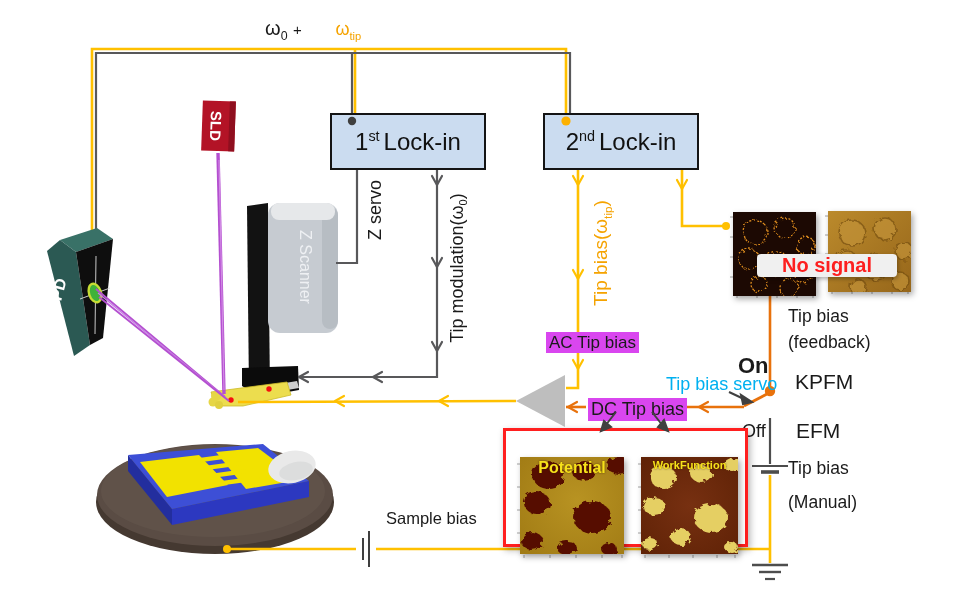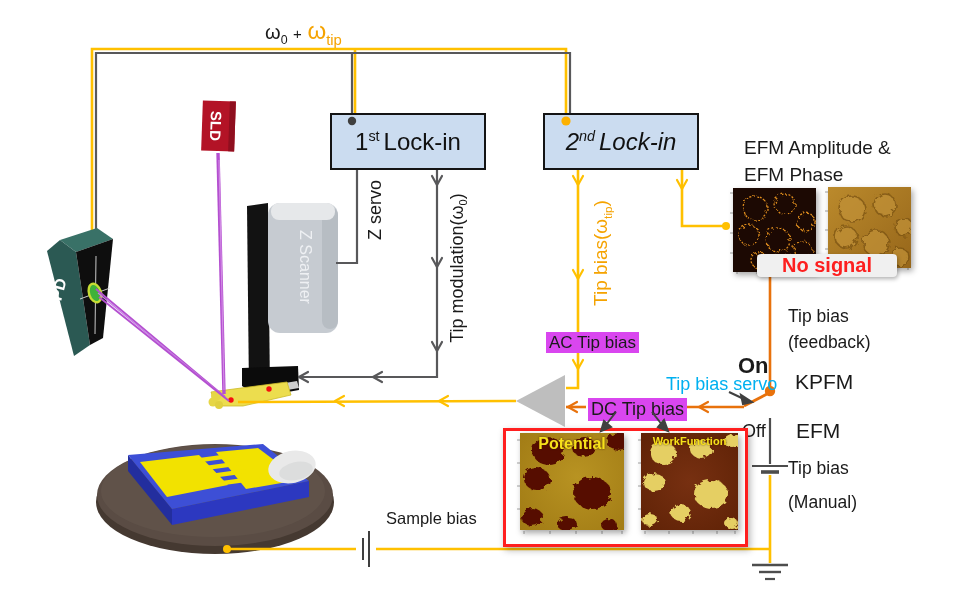--- a/index.html
+++ b/index.html
@@ -16,21 +16,21 @@
   .cho{stroke:var(--orange);}
   .lockin{position:absolute;width:152px;height:53px;background:var(--lockinFill);
           border:2.5px solid #141414;display:flex;align-items:center;justify-content:center;
           font-size:24px;color:#111;}
   .lockin sup{font-size:.6em;margin-right:4px;}
   .lbl{position:absolute;white-space:nowrap;line-height:1.25;}
   .rlabel{position:absolute;white-space:nowrap;transform:translate(-50%,-50%) rotate(-90deg);
           font-size:18px;}
   .rlabel sub, .lbl sub{font-size:.62em;}
   .wbg{background:#d946ef;padding:0 3px;}
-  .panel{position:absolute;}
+  .panel{position:absolute;margin-top:24px;}
   .panel-img{position:absolute;box-shadow:2px 3px 6px rgba(0,0,0,.35);}
   .maplabel{position:absolute;width:100%;text-align:center;font-weight:bold;
             color:#f7e11a;text-shadow:0 0 2px rgba(60,30,0,.8);}
   #no-signal{position:absolute;left:757px;top:254px;width:140px;height:23px;
              background:var(--noSignalBg);border-radius:4px;box-shadow:1px 2px 4px rgba(0,0,0,.3);
              display:flex;align-items:flex-start;justify-content:center;
              color:#fd1f1f;font-size:20px;font-weight:600;z-index:6;}
   #red-box{position:absolute;left:503px;top:428px;width:239px;height:113px;background:#fff;
            border:3px solid var(--redAccent);box-shadow:2px 3px 7px rgba(0,0,0,.3);z-index:2;}
   .z3{z-index:3;}
@@ -191,44 +191,40 @@
       <g>
         <line x1="363" y1="538" x2="363" y2="560" stroke="#3f3f3f" stroke-width="2"></line>
         <line x1="369" y1="531" x2="369" y2="567" stroke="#3f3f3f" stroke-width="2"></line>
       </g>
     </g>
   </svg>
 
   <div class="lbl" style="left:265px;top:16px;font-size:20px;">
     <span>ω</span><sub>0</sub>
     <span style="font-size:15px;">+</span>
-    <span class="yellowTxt" style="font-size:24px;color:#f5a300;"><span>ω</span><sub>tip</sub></span>
+    <span class="yellowTxt" style="font-size:18px;color:#f5a300;margin-left:28px;"><span>ω</span><sub>tip</sub></span>
   </div>
 
   <div class="lockin" style="left:330px;top:113px;">
     <span><span>1</span><sup>st</sup><span>Lock-in</span></span>
   </div>
-  <div class="lockin" style="left:543px;top:113px;font-style:italic;">
+  <div class="lockin" style="left:543px;top:113px;">
     <span><span>2</span><sup>nd</sup><span>Lock-in</span></span>
   </div>
 
   <div class="rlabel" style="left:375px;top:210px;">
     <span>Z servo</span>
   </div>
   <div class="rlabel" style="left:458px;top:268px;">
     <span>Tip modulation(ω</span><sub>0</sub><span>)</span>
   </div>
   <div class="rlabel" style="left:602px;top:253px;color:#f5a300;font-size:19px;">
     <span>Tip bias(ω</span><sub>tip</sub><span>)</span>
   </div>
 
-  <div class="lbl" style="left:744px;top:136px;font-size:19px;">
-    <div>EFM Amplitude &amp;</div>
-    <div style="margin-top:3px;">EFM Phase</div>
-  </div>
 
   <div class="lbl wbg" style="left:546px;top:332px;font-size:17px;z-index:4;">
     <span>AC Tip bias</span>
   </div>
   <div class="lbl wbg z3" style="left:588px;top:398px;font-size:18px;">
     <span>DC Tip bias</span>
   </div>
 
   <div class="lbl" style="left:788px;top:306px;font-size:17.5px;">
     <div>Tip bias</div>

